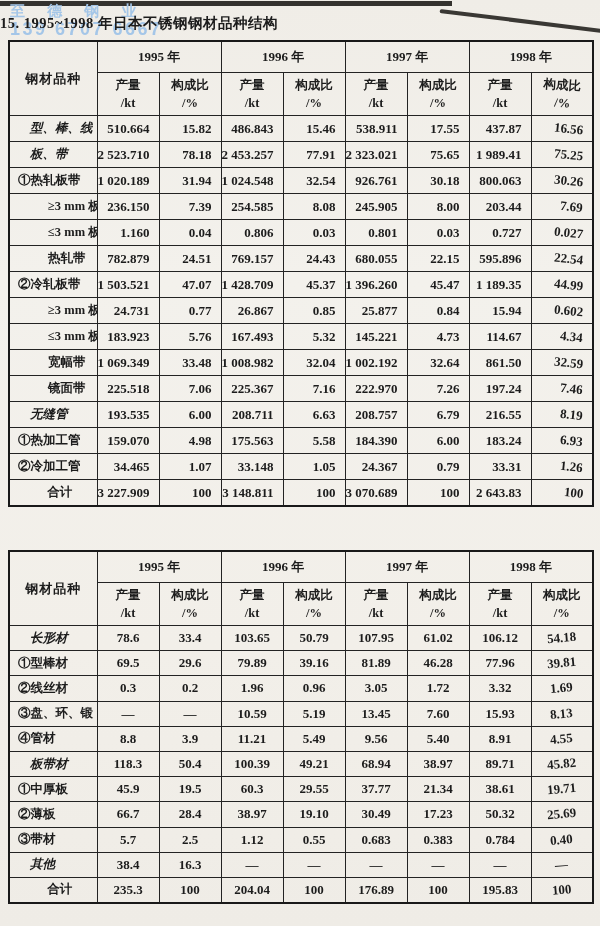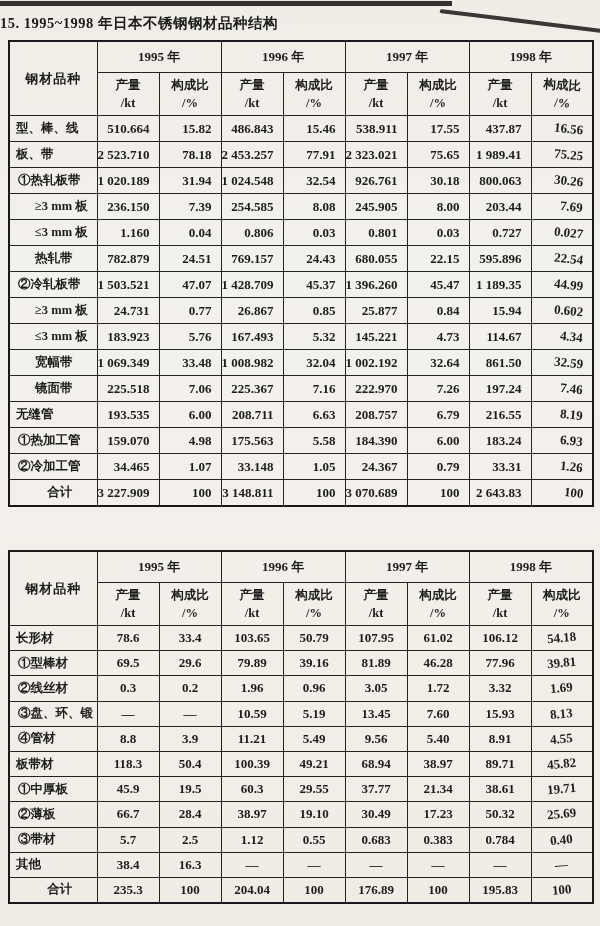--- a/index.html
+++ b/index.html
@@ -26,41 +26,45 @@
   .tbl th,.tbl td{border:1.5px solid #232323;padding:0;overflow:hidden;}
   .tbl col.c-label{width:88px;}
   .tbl col.c-num{width:62px;}
   th.prod{font-size:13px;font-weight:bold;letter-spacing:1px;}
   tr.yr-row th.year{height:30px;font-size:13px;font-weight:bold;text-align:center;}
   tr.ms-row th{height:42px;font-weight:bold;}
   tr.ms-row th div{line-height:18px;font-size:12.5px;text-align:center;}
   tbody td{height:25px;font-size:13px;}
   .t16 tbody td{height:24.2px;}
   td.label{font-weight:bold;font-size:12.5px;text-align:left;white-space:nowrap;}
-  td.label.ind0{padding-left:6px;}
+  td.label.ind0{padding-left:20px;font-style:italic;}
   td.label.ind1{padding-left:8px;}
-  td.label.ind2{padding-left:25px;margin-top:6px;}
+  td.label.ind2{padding-left:38px;margin-top:6px;}
   td.label.ctr{text-align:center;padding-left:13px;}
   td.num{text-align:right;padding-right:9px;font-weight:bold;white-space:nowrap;}
   .t16 td.num{text-align:center;padding-right:0;}
   td.num .v{display:inline-block;}
   
   .t15 td.c8 .v{transform:rotate(6deg);}
   .t15 tr.ms-row th.tilt div{transform:rotate(4deg);}
   .t16 td.c8 .v{transform:rotate(-5deg);}
   tr.total td{font-weight:bold;}
 </style>
 </head>
 <body>
 
 <div class="page">
 
   <div class="top-edge"></div>
   <div class="page-curl"></div>
 
+  <div class="watermark">
+    <div class="wm1">至 德 钢 业</div>
+    <div class="wm2">139 6707 6667</div>
+  </div>
 
   <div class="title t15-title">15. 1995~1998 年日本不锈钢钢材品种结构</div>
 
   <table class="tbl t15">
     <colgroup>
       <col class="c-label">
         <col class="c-num">
         <col class="c-num">
         <col class="c-num">
         <col class="c-num">

